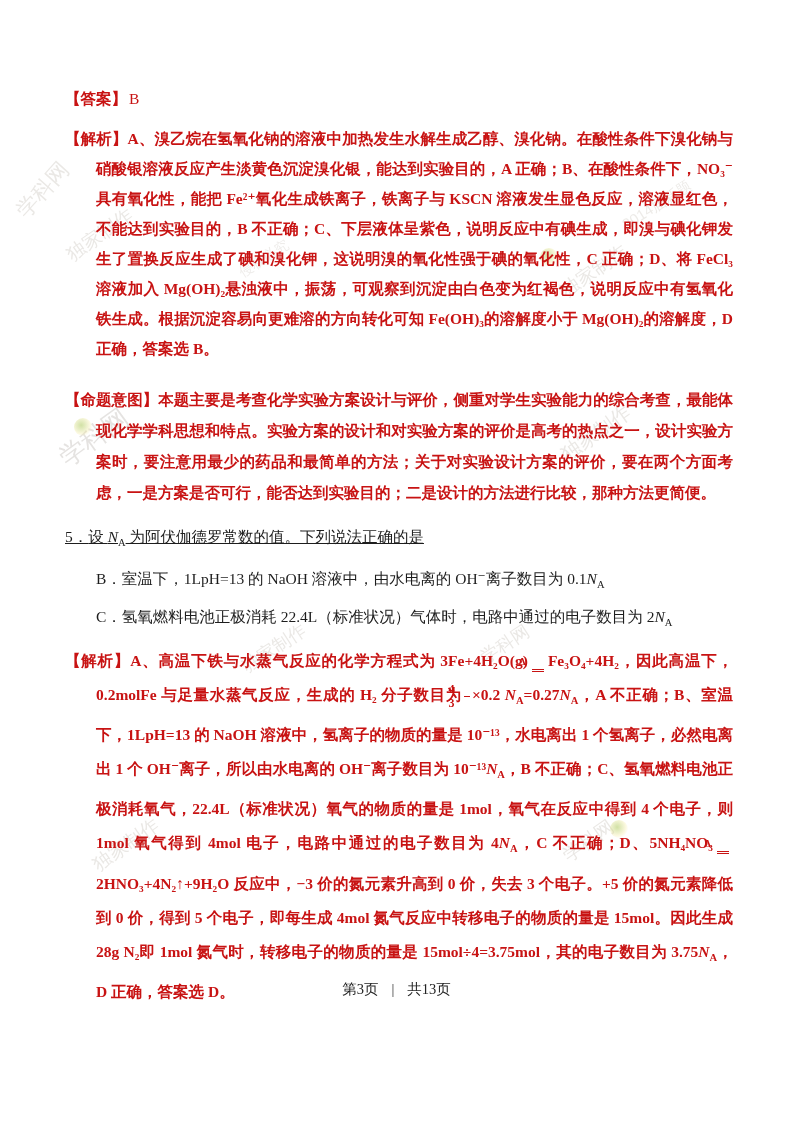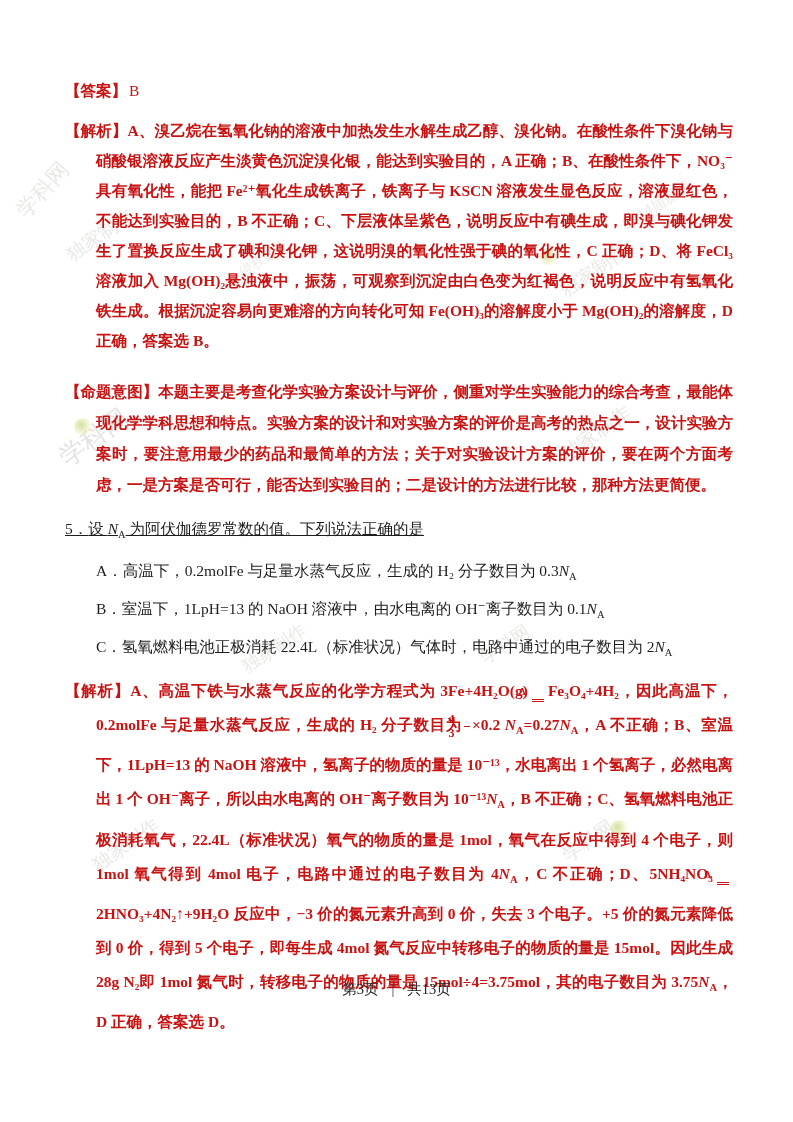--- a/index.html
+++ b/index.html
@@ -5,21 +5,21 @@
   * { box-sizing: border-box; }
   html, body { margin: 0; padding: 0; background: #ffffff; }
   .page {
     position: relative;
     width: 793px; height: 1122px;
     background: #ffffff;
     font-family: "Liberation Serif", "DejaVu Serif", serif;
     color: #1d1d1d;
     overflow: hidden;
   }
-  .content { position: absolute; left: 65px; top: 80px; width: 668px; font-size: 15.5px; }
+  .content { position: absolute; left: 65px; top: 88px; width: 668px; font-size: 15.5px; }
   .red { color: #c81313; font-weight: bold; }
   .ansline { margin: 0 0 14px 0; line-height: 22px; font-weight: bold; }
   .ansline .ansval { font-weight: normal; padding-left: 2px; font-family: "Liberation Serif","DejaVu Serif",serif; }
   .hang { text-align: justify; padding-left: 31px; text-indent: -31px; margin: 0; }
   .q4a { line-height: 30px; margin-bottom: 20px; }
   .intent { line-height: 31px; margin-bottom: 18px; }
   .stem { line-height: 22px; margin: 0 0 14px 0; text-decoration: underline; }
   .opt { line-height: 21px; margin: 0 0 11px 31px; }
   .opt-d { margin-bottom: 13px; }
   .ans2 { margin: 6px 0 14px 0; }
@@ -93,21 +93,20 @@
   <div class="content">
 
     <p class="ansline red"><span class="lbl">【答案】</span><span class="ansval">B</span></p>
 
     <p class="hang q4a red"><span class="lbl">【解析】</span><span>A、溴乙烷在氢氧化钠的溶液中加热发生水解生成乙醇、溴化钠。在酸性条件下溴化钠与硝酸银溶液反应产生淡黄色沉淀溴化银，能达到实验目的，A 正确；B、在酸性条件下，NO₃⁻具有氧化性，能把 Fe²⁺氧化生成铁离子，铁离子与 KSCN 溶液发生显色反应，溶液显红色，不能达到实验目的，B 不正确；C、下层液体呈紫色，说明反应中有碘生成，即溴与碘化钾发生了置换反应生成了碘和溴化钾，这说明溴的氧化性强于碘的氧化性，C 正确；D、将 FeCl₃溶液加入 Mg(OH)₂悬浊液中，振荡，可观察到沉淀由白色变为红褐色，说明反应中有氢氧化铁生成。根据沉淀容易向更难溶的方向转化可知 Fe(OH)₃的溶解度小于 Mg(OH)₂的溶解度，D 正确，答案选 B。</span></p>
 
     <p class="hang intent red"><span class="lbl">【命题意图】</span><span>本题主要是考查化学实验方案设计与评价，侧重对学生实验能力的综合考查，最能体现化学学科思想和特点。实验方案的设计和对实验方案的评价是高考的热点之一，设计实验方案时，要注意用最少的药品和最简单的方法；关于对实验设计方案的评价，要在两个方面考虑，一是方案是否可行，能否达到实验目的；二是设计的方法进行比较，那种方法更简便。</span></p>
 
     <p class="stem"><span>5．</span><span>设 </span><span class="na"><span class="ni">N</span><sub>A</sub></span><span> 为阿伏伽德罗常数的值。下列说法正确的是</span></p>
 
-    <div class="opt"><span>A．高温下，0.2molFe 与足量水蒸气反应，生成的 H₂ 分子数目为 0.3</span><span class="na"><span class="ni">N</span><sub>A</sub></span></div>
 
     <div class="opt"><span>B．室温下，1LpH=13 的 NaOH 溶液中，由水电离的 OH⁻离子数目为 0.1</span><span class="na"><span class="ni">N</span><sub>A</sub></span></div>
 
     <div class="opt"><span>C．氢氧燃料电池正极消耗 22.4L（标准状况）气体时，电路中通过的电子数目为 2</span><span class="na"><span class="ni">N</span><sub>A</sub></span></div>
 
 
 
     <p class="hang q5a red"><span class="lbl">【解析】</span><span>A、高温下铁与水蒸气反应的化学方程式为 3Fe+4H₂O(g)</span><span class="deltaeq">Δ</span><span>Fe₃O₄+4H₂，因此高温下，0.2molFe 与足量水蒸气反应，生成的 H₂ 分子数目为</span><span class="frac"><span class="fnum">4</span><span class="fden">3</span></span><span>×0.2 </span><span class="na"><span class="ni">N</span><sub>A</sub></span><span>=0.27</span><span class="na"><span class="ni">N</span><sub>A</sub></span><span>，A 不正确；B、室温下，1LpH=13 的 NaOH 溶液中，氢离子的物质的量是 10⁻¹³，水电离出 1 个氢离子，必然电离出 1 个 OH⁻离子，所以由水电离的 OH⁻离子数目为 10⁻¹³</span><span class="na"><span class="ni">N</span><sub>A</sub></span><span>，B 不正确；C、氢氧燃料电池正极消耗氧气，22.4L（标准状况）氧气的物质的量是 1mol，氧气在反应中得到 4 个电子，则 1mol 氧气得到 4mol 电子，电路中通过的电子数目为 4</span><span class="na"><span class="ni">N</span><sub>A</sub></span><span>，C 不正确；D、5NH₄NO₃</span><span class="deltaeq">Δ</span><span>2HNO₃+4N₂↑+9H₂O 反应中，−3 价的氮元素升高到 0 价，失去 3 个电子。+5 价的氮元素降低到 0 价，得到 5 个电子，即每生成 4mol 氮气反应中转移电子的物质的量是 15mol。因此生成 28g N₂即 1mol 氮气时，转移电子的物质的量是 15mol÷4=3.75mol，其的电子数目为 3.75</span><span class="na"><span class="ni">N</span><sub>A</sub></span><span>，D 正确，答案选 D。</span></p>
 
   </div>

